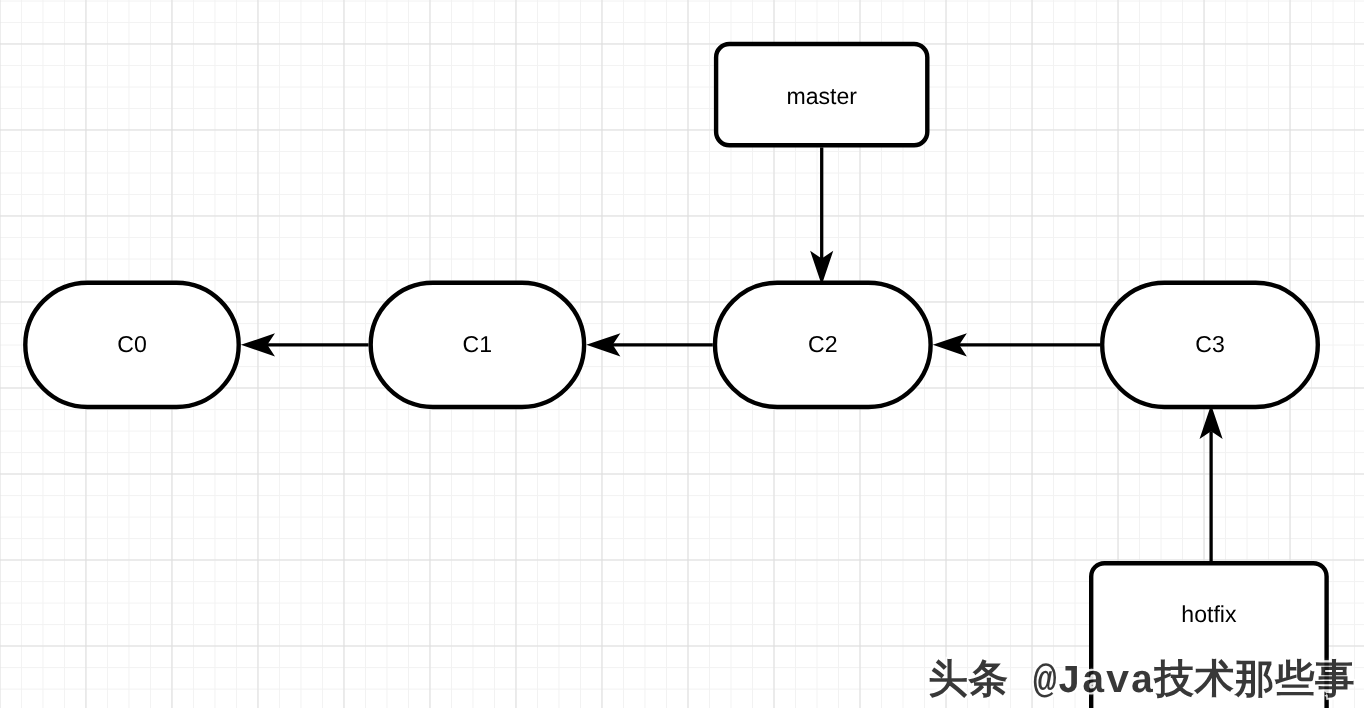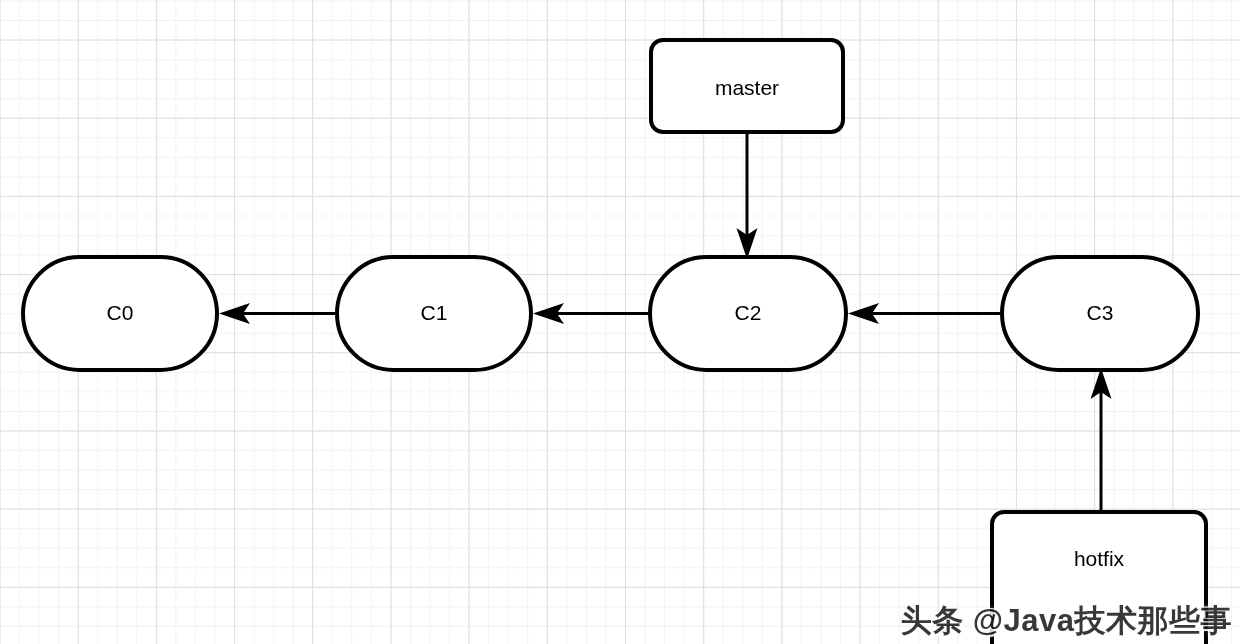--- a/index.html
+++ b/index.html
@@ -53,22 +53,22 @@
     font-family: "Liberation Sans", sans-serif;
     font-size: 21px;
     fill: #000000;
     text-anchor: middle;
     dominant-baseline: middle;
   }
   .watermark {
     position: absolute;
     right: 8px;
     bottom: 2px;
-    font-family: Liberation Sans, sans-serif;
-    font-size: 31px;
+    font-family: Liberation Mono, monospace;
+    font-size: 36px;
     font-weight: bold;
     color: #1d1d1d;
     white-space: nowrap;
     letter-spacing: 0.5px;
     text-shadow:
       -1.5px -1.5px 0 rgba(255,255,255,0.95),
        1.5px -1.5px 0 rgba(255,255,255,0.95),
       -1.5px  1.5px 0 rgba(255,255,255,0.95),
        1.5px  1.5px 0 rgba(255,255,255,0.95),
        0 0 4px rgba(255,255,255,0.9);

